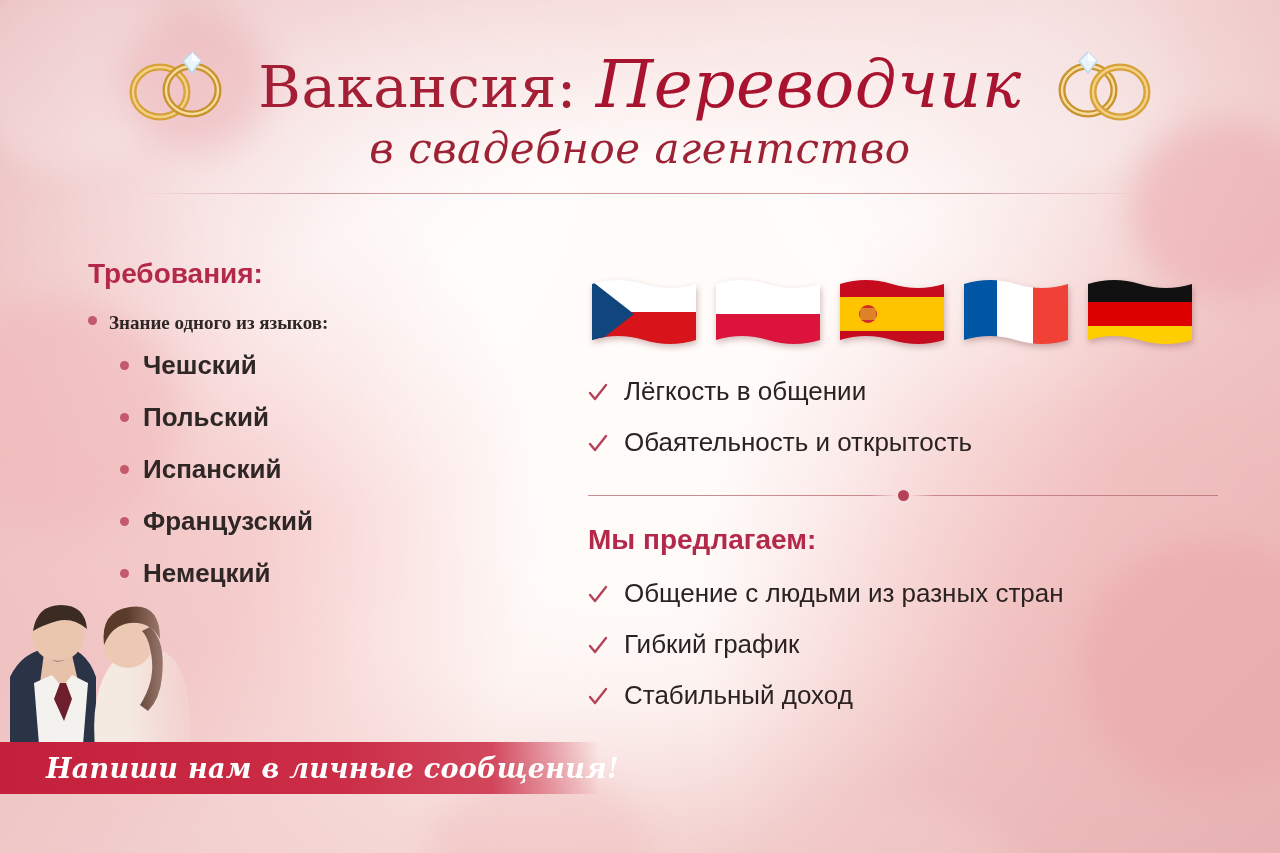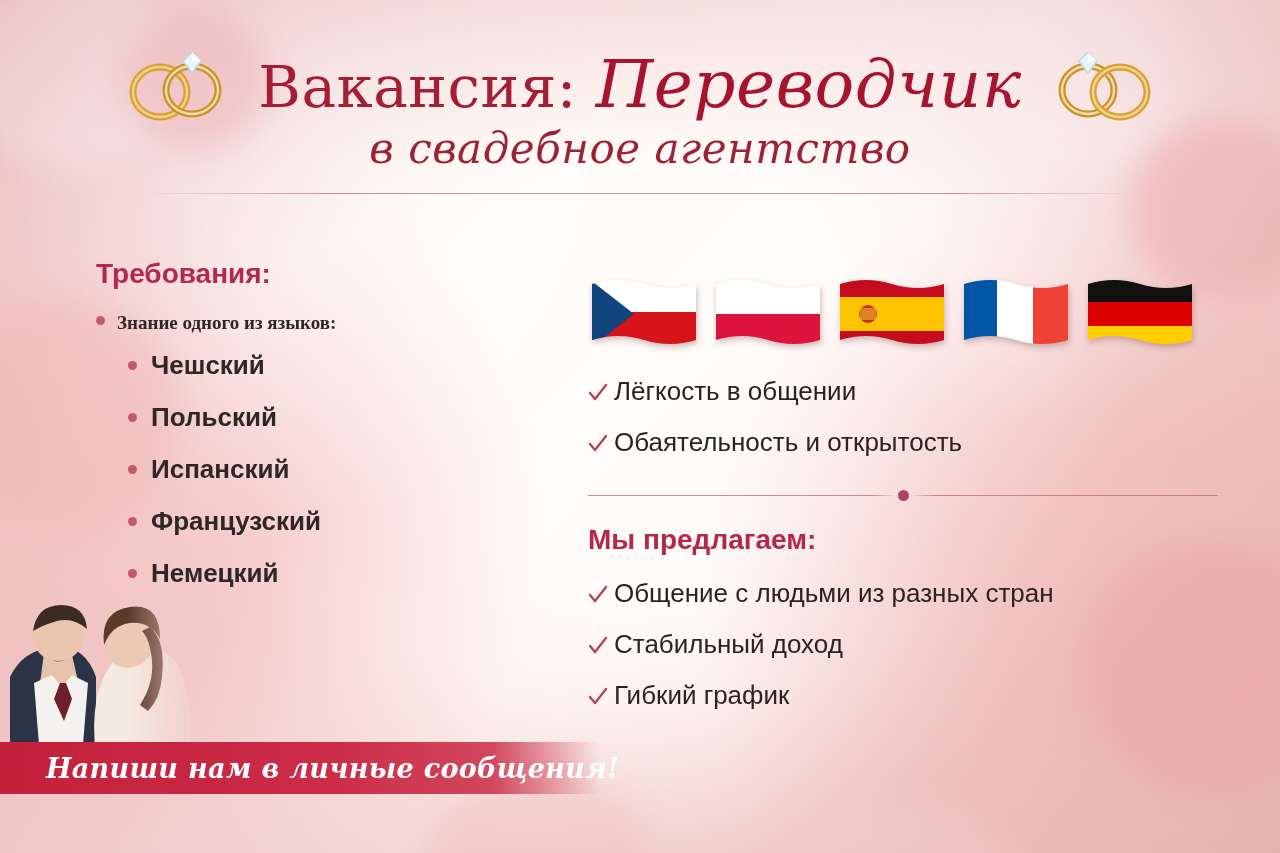--- a/index.html
+++ b/index.html
@@ -86,21 +86,21 @@
 
   .rings {
     width: 112px;
     height: 78px;
     flex: 0 0 auto;
   }
 
   
   .col-left {
     position: absolute;
-    left: 96px;
+    left: 88px;
     top: 258px;
     width: 470px;
   }
   .col-right {
     position: absolute;
     left: 588px;
     top: 278px;
     width: 640px;
   }
 
@@ -155,21 +155,21 @@
   }
   .flag {
     width: 110px;
     height: 72px;
     filter: drop-shadow(1px 3px 3px rgba(120,60,60,0.35));
   }
 
   .check-line {
     display: flex;
     align-items: baseline;
-    gap: 6px;
+    gap: 16px;
     margin-bottom: 20px;
   }
   .check {
     flex: 0 0 auto;
     width: 20px;
     height: 20px;
     transform: translateY(3px);
   }
   .check-line .label {
     font-size: 26px;
@@ -405,27 +405,27 @@
     <div class="check-line">
       <svg class="check" viewBox="0 0 20 20">
         <path d="M2,10 L7,16 L18,2" fill="none" stroke="#b4435a" stroke-width="2.4" stroke-linecap="round" stroke-linejoin="round"></path>
       </svg>
       <span class="label">Общение с людьми из разных стран</span>
     </div>
     <div class="check-line">
       <svg class="check" viewBox="0 0 20 20">
         <path d="M2,10 L7,16 L18,2" fill="none" stroke="#b4435a" stroke-width="2.4" stroke-linecap="round" stroke-linejoin="round"></path>
       </svg>
-      <span class="label">Стабильный доход</span>
+      <span class="label">Гибкий график</span>
     </div>
     <div class="check-line">
       <svg class="check" viewBox="0 0 20 20">
         <path d="M2,10 L7,16 L18,2" fill="none" stroke="#b4435a" stroke-width="2.4" stroke-linecap="round" stroke-linejoin="round"></path>
       </svg>
-      <span class="label">Гибкий график</span>
+      <span class="label">Стабильный доход</span>
     </div>
   </div>
 
   <div class="couple">
     <svg width="205" height="200" viewBox="0 0 205 200">
       <defs>
         <linearGradient id="fade" x1="0" y1="0" x2="1" y2="0">
           <stop offset="0%" stop-color="#ffffff" stop-opacity="1"></stop>
           <stop offset="62%" stop-color="#ffffff" stop-opacity="1"></stop>
           <stop offset="100%" stop-color="#ffffff" stop-opacity="0"></stop>

